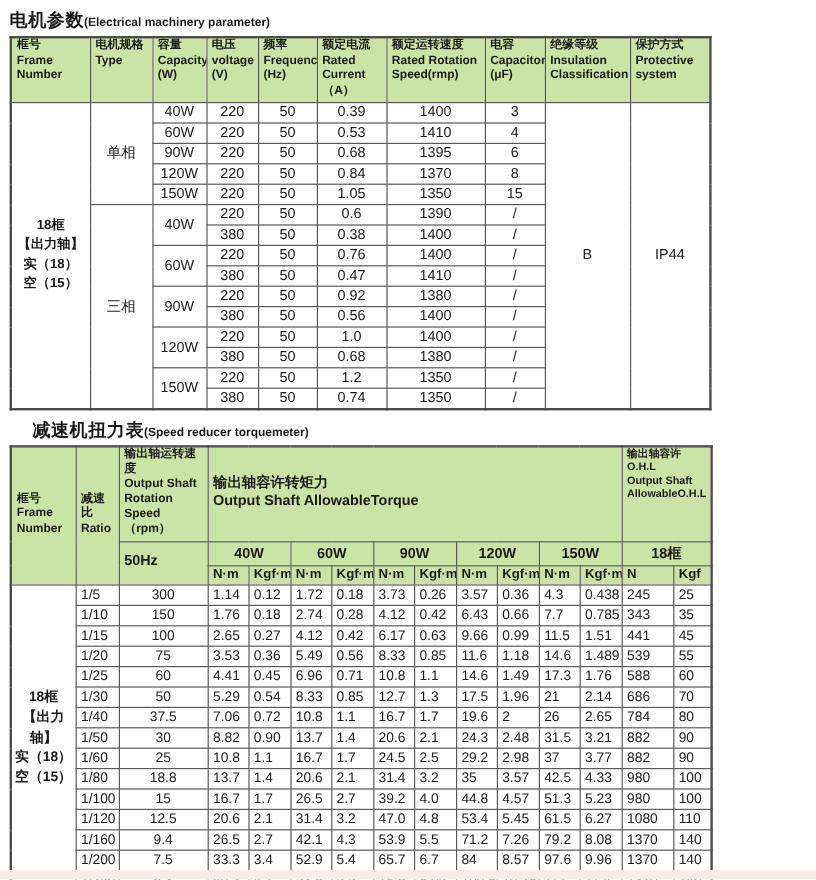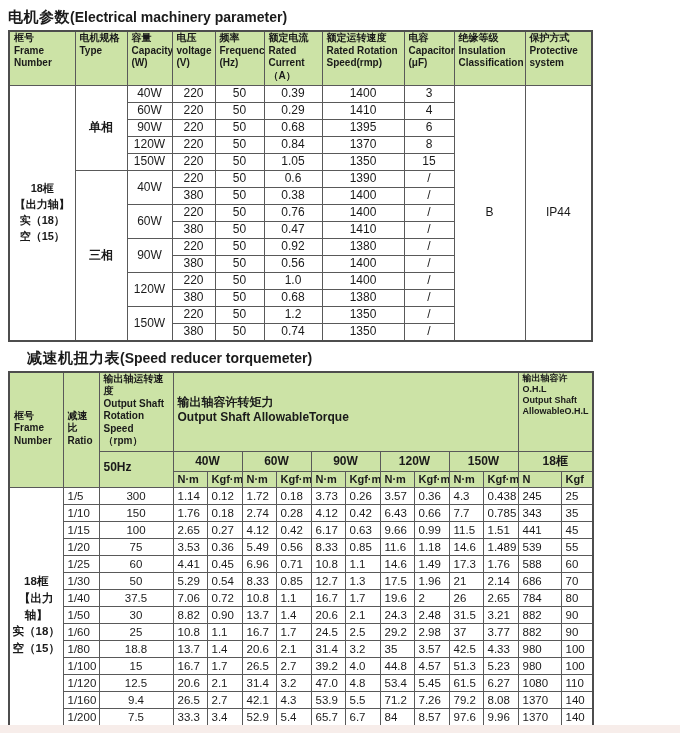--- a/index.html
+++ b/index.html
@@ -5,21 +5,21 @@
   * { box-sizing: border-box; margin: 0; padding: 0; }
   html, body {
     width: 680px;
     background: #ffffff;
     font-family: "Liberation Sans", "DejaVu Sans", sans-serif;
     color: #1a1a1a;
   }
   .page { width: 680px; height: 733px; position: relative; background:#fff; padding: 6px 0 0 8px; }
 
   .section-title { font-size: 15px; font-weight: bold; margin: 2px 0 3px 0; letter-spacing: 0.5px; }
-  .section-title .en { font-size: 14px; font-weight: bold; letter-spacing: 0; }
+  .section-title .en { font-size: 10px; font-weight: bold; letter-spacing: 0; }
 
   table { border-collapse: collapse; table-layout: fixed; background: #fff; }
   table.spec { border: 2px solid #4d4d4d; }
   th, td { border: 1px solid #595959; overflow: hidden; }
 
   th.green {
     background: #cce3a6;
     font-size: 10px;
     font-weight: bold;
     text-align: left;
@@ -31,21 +31,21 @@
   th.green.center { vertical-align: middle; }
   th.green.mid { vertical-align: middle; }
   th.green.hz { font-size: 12px; }
   th.green.watt { font-size: 12px; text-align: center; vertical-align: middle; padding: 2px 0; }
   th.green.unit { font-size: 11px; text-align: left; vertical-align: middle; padding: 1px 4px; font-weight: bold; }
   th.green.small { font-size: 9px; }
 
   td { font-size: 12px; text-align: center; vertical-align: middle; height: 17px; padding: 0 2px; line-height: 1.1; }
 
   .frame-cell { white-space: pre-line; font-size: 11px; font-weight: bold; line-height: 1.45; text-align: center; }
-  .type-cell { font-size: 12px; font-weight: bold; }
+  .type-cell { font-size: 12px; font-weight: normal; }
   .cap-cell  { font-size: 12px; }
 
   #torque-table td { font-size: 11.5px; }
   #torque-table td.ratio-cell { text-align: left; padding-left: 4px; }
   #torque-table td.val-cell { text-align: left; padding-left: 4px; }
 
   .bottom-strip { position: absolute; left: 0; bottom: 0; width: 680px; height: 8px; background: #f7edea; }
 </style>
 </head>
 <body>
@@ -116,21 +116,21 @@
           <td>0.39</td>
           <td>1400</td>
           <td>3</td>
           <td rowspan="15">B</td>
           <td rowspan="15">IP44</td>
         </tr>
         <tr>
           <td class="cap-cell">60W</td>
           <td>220</td>
           <td>50</td>
-          <td>0.29</td>
+          <td>0.53</td>
           <td>1410</td>
           <td>4</td>
         </tr>
         <tr>
           <td class="cap-cell">90W</td>
           <td>220</td>
           <td>50</td>
           <td>0.68</td>
           <td>1395</td>
           <td>6</td>

